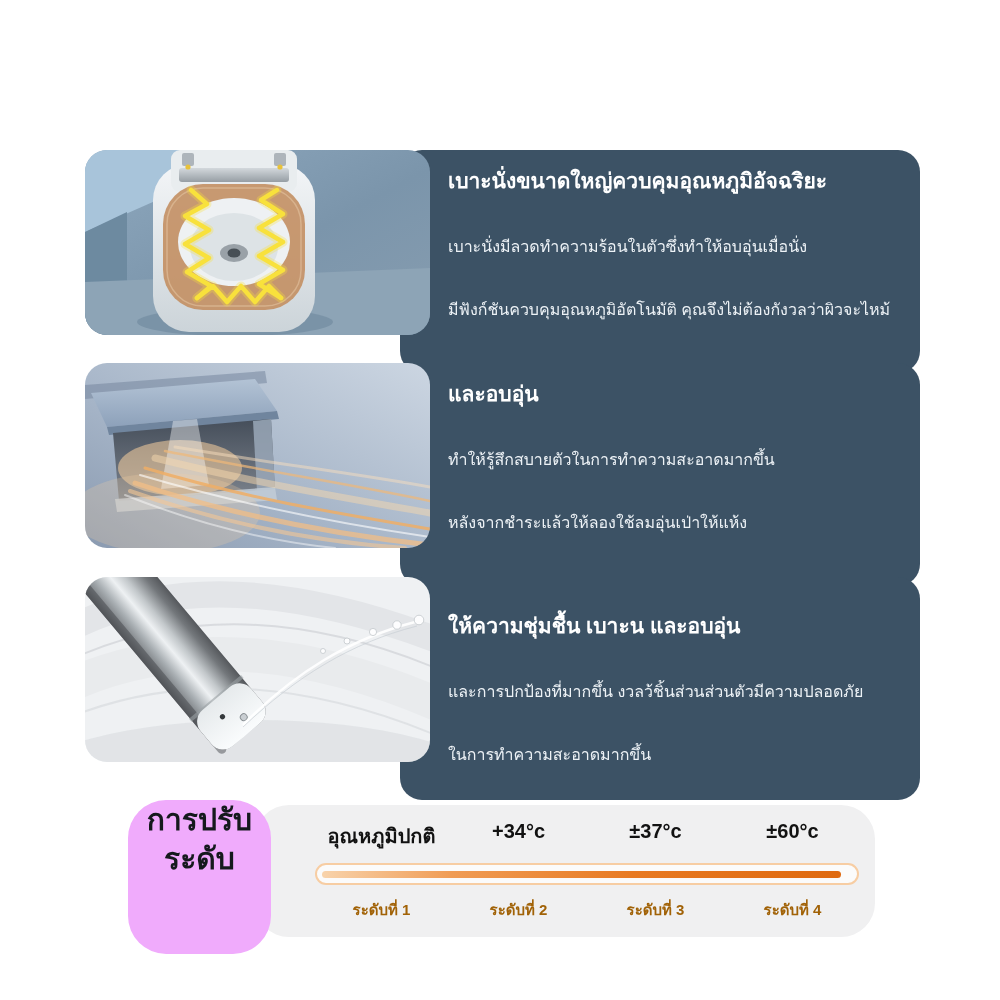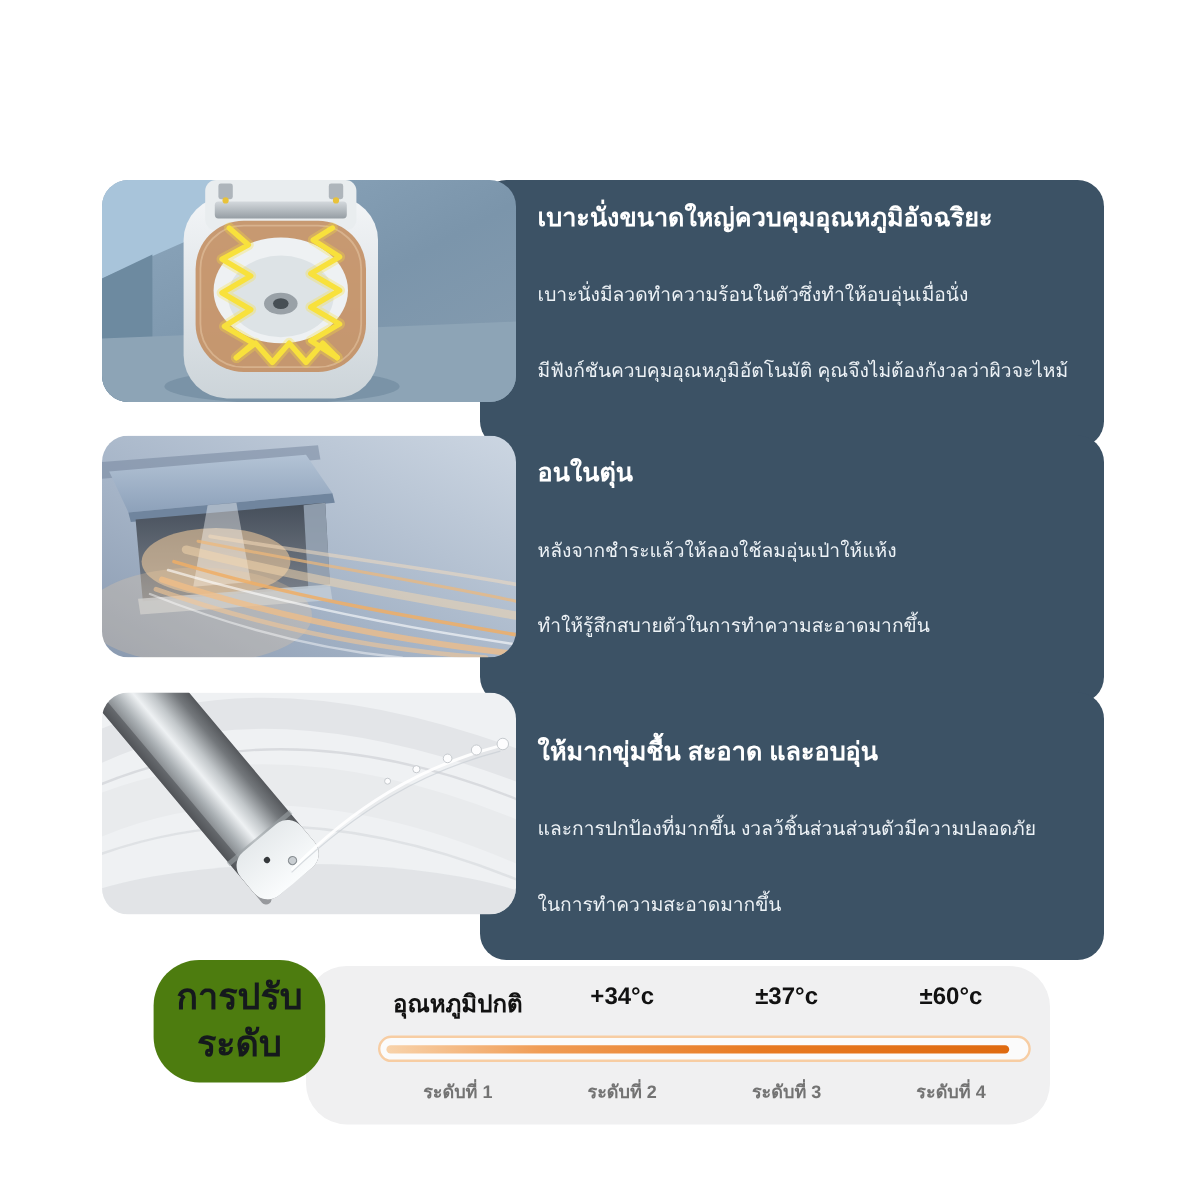--- a/index.html
+++ b/index.html
@@ -17,35 +17,35 @@
   .feature-line{font-size:16px;line-height:27px;color:#edf2f6;margin-top:36px;}
 
   .feature-figure{position:absolute;left:85px;top:0;width:345px;height:185px;
                   border-radius:22px;overflow:hidden;margin:0;}
   .feature-figure svg{display:block;width:100%;height:100%;}
 
   
   .adjust-section{position:absolute;top:800px;left:0;width:1000px;height:144px;}
   .adjust-gray{position:absolute;left:255px;top:5px;width:620px;height:132px;
                background:#f0f0f1;border-radius:34px;}
-  .adjust-blue{position:absolute;left:128px;top:0;width:143px;height:102px;
-               background:#4d7c0f;border-radius:38px;z-index:2;
-               display:flex;flex-direction:column;align-items:center;justify-content:center;
+  .adjust-blue{position:absolute;left:128px;top:0;width:143px;height:154px;
+               background:#f0abfc;border-radius:38px;z-index:2;
+               display:flex;flex-direction:column;align-items:center;justify-content:flex-start;
                color:#15191d;font-weight:700;font-size:30px;line-height:39px;}
   .adjust-content{position:absolute;left:58px;top:0;width:548px;height:100%;
                   display:flex;flex-direction:column;justify-content:center;}
   .temp-row{display:grid;grid-template-columns:repeat(4,1fr);text-align:center;
             font-size:20px;font-weight:700;color:#121212;}
   .level-bar-outline{height:18px;border:2px solid #f7cda3;border-radius:12px;
                      background:#fbfbfb;margin:11px 2px 13px;display:flex;align-items:center;
                      padding:0 5px;}
   .level-bar-fill{height:7px;width:98%;border-radius:6px;
                   background:linear-gradient(90deg,#f8d3ab 0%,#f09c55 25%,#e87a22 60%,#df6a10 100%);}
   .level-row{display:grid;grid-template-columns:repeat(4,1fr);text-align:center;
-             font-size:15px;font-weight:600;color:#737373;}
+             font-size:15px;font-weight:600;color:#a16207;}
 </style>
 </head>
 <body>
 
 <div class="page">
 
   <section class="feature-row row-1">
     <div class="feature-panel">
       <div class="feature-text">
         <h2 class="feature-title">เบาะนั่งขนาดใหญ่ควบคุมอุณหภูมิอัจฉริยะ</h2>
@@ -99,23 +99,23 @@
           <polyline points="112,148 128,136 142,152 156,136 170,152 184,136 196,148"></polyline>
           <polyline points="196,148 174,134 198,120 174,106 198,92 174,78 198,64 176,50 192,40"></polyline>
         </g>
       </svg>
     </figure>
   </section>
 
   <section class="feature-row row-2">
     <div class="feature-panel">
       <div class="feature-text">
-        <h2 class="feature-title">อนในตุ่น</h2>
+        <h2 class="feature-title">และอบอุ่น</h2>
+        <div class="feature-line">ทำให้รู้สึกสบายตัวในการทำความสะอาดมากขึ้น</div>
         <div class="feature-line">หลังจากชำระแล้วให้ลองใช้ลมอุ่นเป่าให้แห้ง</div>
-        <div class="feature-line">ทำให้รู้สึกสบายตัวในการทำความสะอาดมากขึ้น</div>
         <div class="feature-line"></div>
       </div>
     </div>
     <figure class="feature-figure">
       <svg viewBox="0 0 345 185" preserveAspectRatio="none">
         <defs>
           <linearGradient id="bg2" x1="1" y1="0" x2="0" y2="1">
             <stop offset="0" stop-color="#ccd6e2"></stop>
               <stop offset="0.6" stop-color="#a5b4c7"></stop>
               <stop offset="1" stop-color="#8a9ab0"></stop>
@@ -149,21 +149,21 @@
           <path d="M90,84 C200,102 280,112 345,124" stroke="#f7ddbd" stroke-width="3" opacity="0.5"></path>
           <path d="M40,132 C110,160 180,178 250,185" stroke="#ffffff" stroke-width="2" opacity="0.45"></path>
         </g>
       </svg>
     </figure>
   </section>
 
   <section class="feature-row row-3">
     <div class="feature-panel">
       <div class="feature-text">
-        <h2 class="feature-title">ให้มากขุ่มชื้น สะอาด และอบอุ่น</h2>
+        <h2 class="feature-title">ให้ความชุ่มชื้น เบาะน และอบอุ่น</h2>
         <div class="feature-line">และการปกป้องที่มากขึ้น งวลว้ชิ้นส่วนส่วนตัวมีความปลอดภัย</div>
         <div class="feature-line">ในการทำความสะอาดมากขึ้น</div>
       </div>
     </div>
     <figure class="feature-figure">
       <svg viewBox="0 0 345 185" preserveAspectRatio="none">
         <defs>
           <linearGradient id="metal3" x1="-33" y1="0" x2="33" y2="0" gradientUnits="userSpaceOnUse">
             <stop offset="0" stop-color="#63666a"></stop>
               <stop offset="0.25" stop-color="#aab0b4"></stop>

